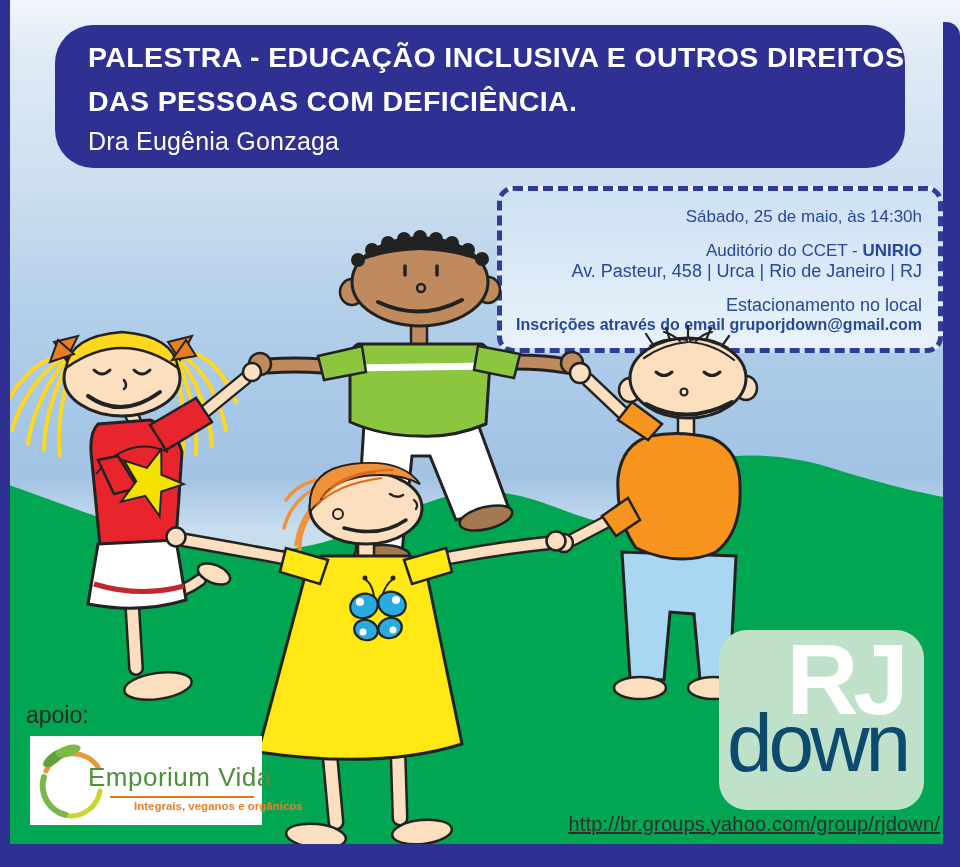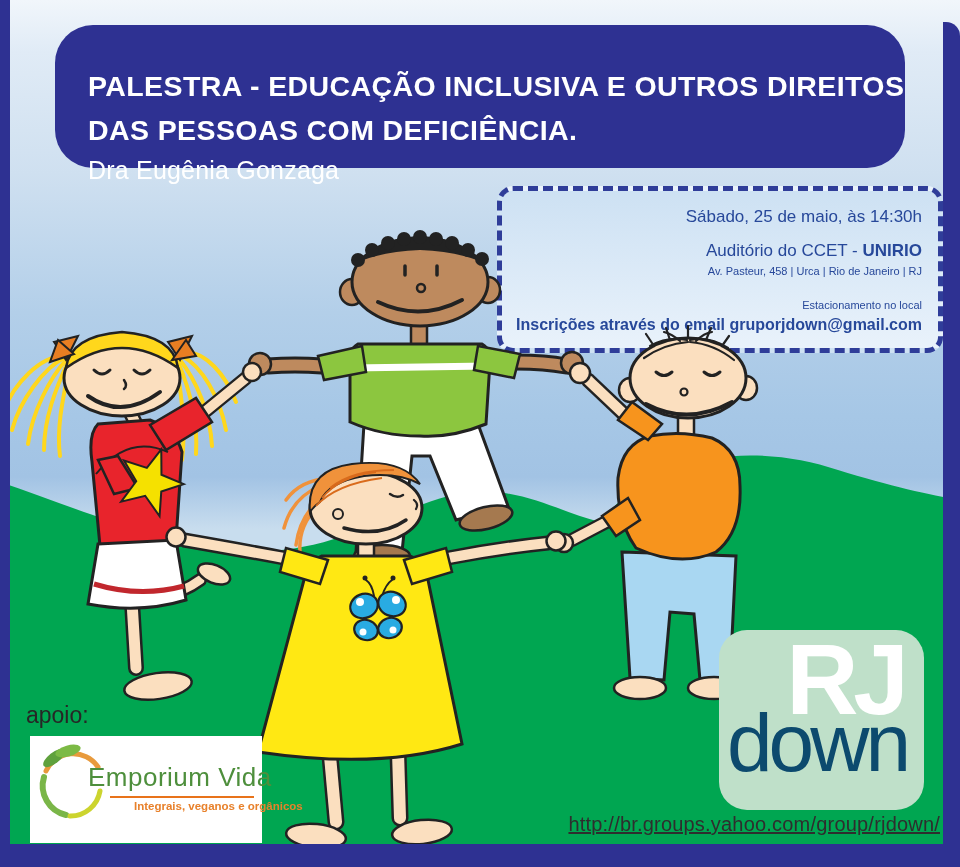--- a/index.html
+++ b/index.html
@@ -9,42 +9,42 @@
     background:linear-gradient(180deg,#f1f6fb 0%,#e0ebf6 6%,#cfe0f0 20%,#b3cfe9 36%,#a6c7e6 48%,#a2c3e4 55%,#c8ddee 61%,#c8ddee 100%);
   }
   
   .border-left{position:absolute;left:0;top:0;width:10px;height:100%;background:#2E3192;z-index:6;}
   .border-right{position:absolute;right:0;top:22px;bottom:0;width:17px;background:#2E3192;border-top-right-radius:14px;z-index:6;}
   .border-bottom{position:absolute;left:0;right:0;bottom:0;height:23px;background:#2E3192;z-index:6;}
   
   .header-box{
     position:absolute;left:55px;top:25px;width:850px;height:143px;
     background:#2E3192;border-radius:38px;z-index:5;color:#ffffff;
-    padding:39px 28px 0 33px;box-sizing:border-box;
+    padding:10px 28px 0 33px;box-sizing:border-box;
   }
   .header-title{font-size:28.5px;font-weight:bold;line-height:44px;letter-spacing:0.4px;white-space:nowrap;}
   .header-speaker{text-align:left;font-size:25px;font-weight:400;margin-top:4px;letter-spacing:0.2px;}
   
   .info-box{
     position:absolute;left:497px;top:186px;width:446px;height:167px;box-sizing:border-box;
     border:5px dashed #2F3D99;border-radius:16px;
     background:linear-gradient(180deg,#cde1f3 0%,#e9f2fb 100%);
     z-index:2;text-align:right;color:#27489A;padding:16px 16px 0 10px;
   }
   .info-line{font-size:17px;line-height:20px;white-space:nowrap;}
   .info-gap{height:14px;}
-  .info-address{font-size:11px;line-height:20px;white-space:nowrap;}
+  .info-address{font-size:18px;line-height:20px;white-space:nowrap;}
   .info-registration{font-size:16px;font-weight:bold;line-height:20px;white-space:nowrap;}
   .bold{font-weight:bold;margin-top:41px;}
   
   .hills-svg{position:absolute;left:0;top:0;z-index:1;pointer-events:none;}
   .children-svg{position:absolute;left:0;top:0;z-index:4;pointer-events:none;}
   
   .apoio-label{position:absolute;left:26px;top:702px;font-size:23px;color:#262626;z-index:5;}
-  .sponsor-box{position:absolute;left:30px;top:736px;width:232px;height:107px;background:#ffffff;z-index:5;}
+  .sponsor-box{position:absolute;left:30px;top:736px;width:232px;height:89px;background:#ffffff;z-index:5;}
   .sponsor-swoosh{position:absolute;left:2px;top:5px;}
   .sponsor-name{position:absolute;left:58px;top:26px;font-size:26px;color:#4E8F3C;letter-spacing:0.5px;white-space:nowrap;}
   .sponsor-rule{position:absolute;left:80px;top:60px;width:144px;height:2px;background:#E8731A;}
   .sponsor-tagline{position:absolute;left:80px;top:64px;font-size:11.5px;font-weight:bold;color:#E8812B;white-space:nowrap;padding-left:24px;}
   
   .rj-box{position:absolute;left:719px;top:630px;width:205px;height:180px;background:#BFE0C9;border-radius:28px;z-index:5;}
   .rj-top{position:absolute;right:20px;top:-8px;font-size:100px;font-weight:bold;color:#ffffff;letter-spacing:-5px;}
   .rj-bottom{position:absolute;left:8px;top:66px;font-size:82px;font-weight:400;color:#0c4a6e;letter-spacing:-4px;}
   .footer-url{position:absolute;right:20px;top:813px;font-size:20px;color:#2E2E2E;z-index:5;letter-spacing:0.2px;text-decoration:underline;}
 </style>

